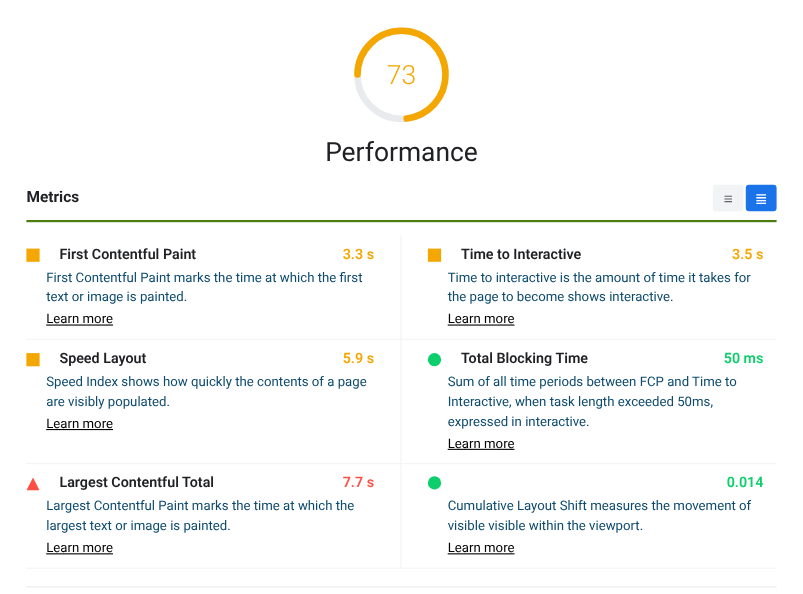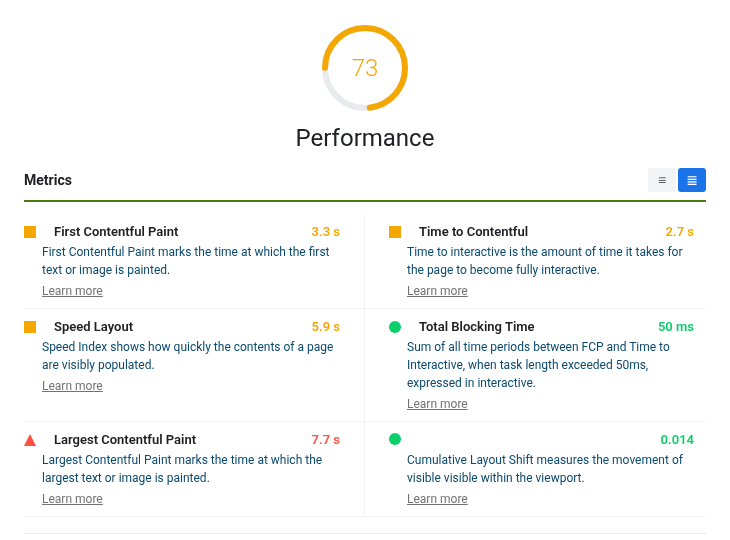--- a/index.html
+++ b/index.html
@@ -168,21 +168,21 @@
 
     .metric-desc {
       font-size: 12px;
       color: #0c4a6e;
       line-height: 1.5;
       margin-left: 18px;
       margin-bottom: 4px;
     }
 
     .metric-link {
-      color: #737373;
+      color: #000000;
       text-decoration: underline;
       cursor: pointer;
       font-size: 12px;
       margin-left: 18px;
       display: inline-block;
     }
 
     
     .footer {
       margin-top: 16px;
@@ -230,25 +230,25 @@
         <span class="metric-value value-orange">3.3 s</span>
       </div>
       <div class="metric-desc">First Contentful Paint marks the time at which the first text or image is painted.</div>
       <a class="metric-link">Learn more</a>
     </div>
 
     <div class="metric-item">
       <div class="metric-header-row">
         <div class="metric-title-wrapper">
           <div class="metric-indicator indicator-orange-square"></div>
-          <span class="metric-name">Time to Contentful</span>
-        </div>
-        <span class="metric-value value-orange">2.7 s</span>
-      </div>
-      <div class="metric-desc">Time to interactive is the amount of time it takes for the page to become fully interactive.</div>
+          <span class="metric-name">Time to Interactive</span>
+        </div>
+        <span class="metric-value value-orange">3.5 s</span>
+      </div>
+      <div class="metric-desc">Time to interactive is the amount of time it takes for the page to become shows interactive.</div>
       <a class="metric-link">Learn more</a>
     </div>
 
     <div class="metric-item">
       <div class="metric-header-row">
         <div class="metric-title-wrapper">
           <div class="metric-indicator indicator-orange-square"></div>
           <span class="metric-name">Speed Layout</span>
         </div>
         <span class="metric-value value-orange">5.9 s</span>
@@ -270,21 +270,21 @@
     </div>
 
     <div class="metric-item">
       <div class="metric-header-row">
         <div class="metric-title-wrapper">
           <div class="metric-indicator">
             <svg width="12" height="12" viewBox="0 0 12 12">
               <polygon points="6,0 12,12 0,12" fill="#ff4e42"></polygon>
             </svg>
           </div>
-          <span class="metric-name">Largest Contentful Paint</span>
+          <span class="metric-name">Largest Contentful Total</span>
         </div>
         <span class="metric-value value-red">7.7 s</span>
       </div>
       <div class="metric-desc">Largest Contentful Paint marks the time at which the largest text or image is painted.</div>
       <a class="metric-link">Learn more</a>
     </div>
 
     <div class="metric-item">
       <div class="metric-header-row">
         <div class="metric-title-wrapper">

